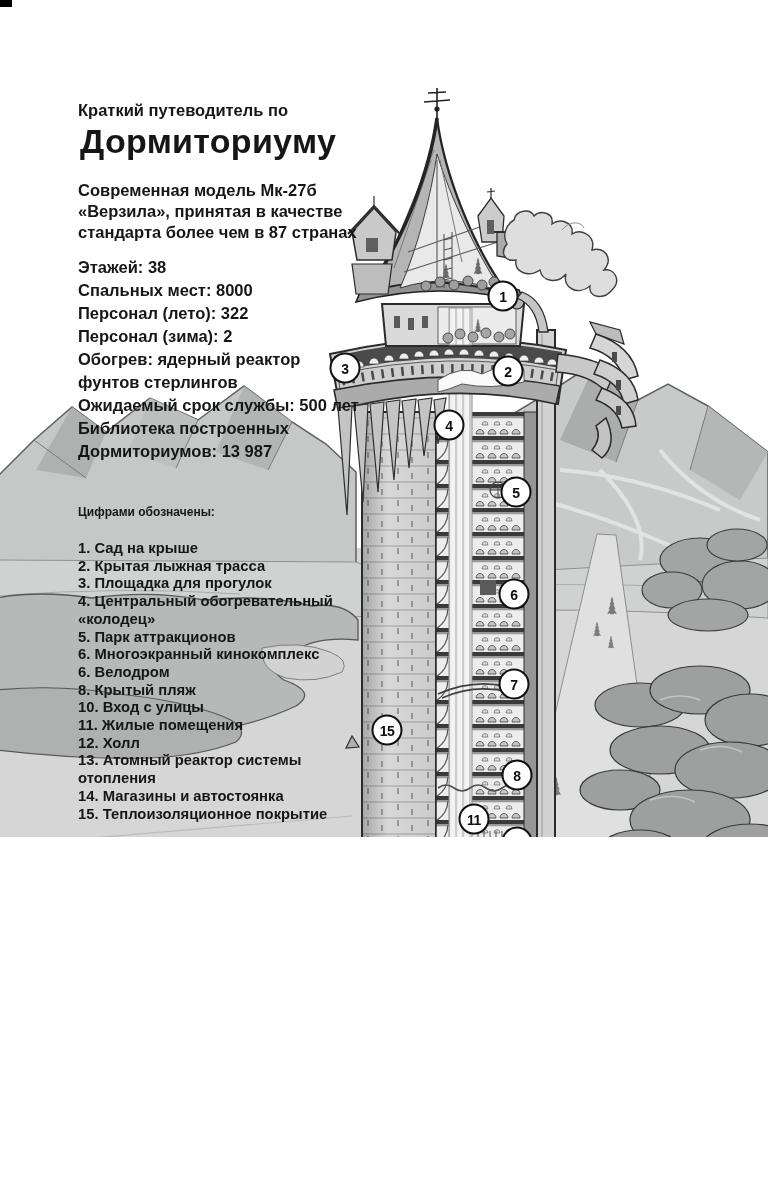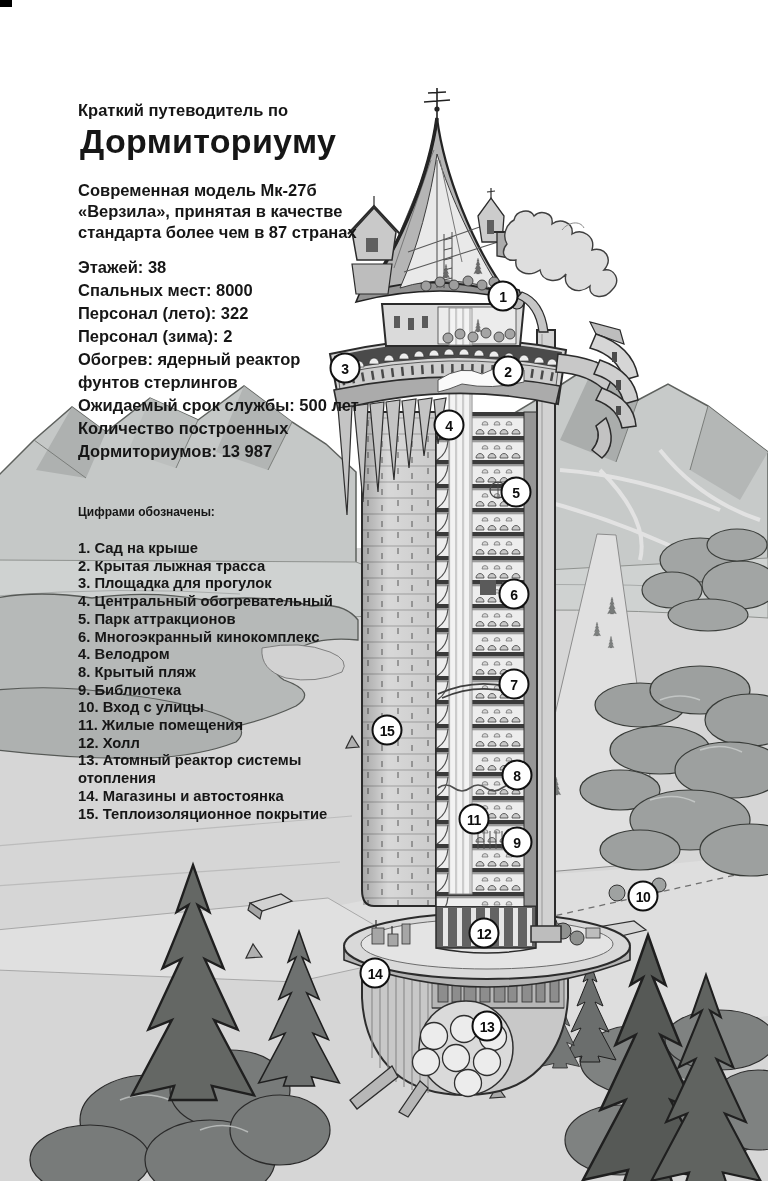--- a/index.html
+++ b/index.html
@@ -1,16 +1,16 @@
 <!DOCTYPE html>
 <html><head>
 <meta charset="utf-8">
 <style>
   html,body{margin:0;padding:0;background:#fff}
-  .page{position:relative;width:768px;height:1181px;background:#ffffff;overflow:hidden;
+  .page{position:relative;width:768px;height:837px;background:#ffffff;overflow:hidden;
         font-family:"Liberation Sans",sans-serif;color:#161616;-webkit-font-smoothing:antialiased}
   .art{position:absolute;left:0;top:0;width:768px;height:1181px}
   .corner-mark{position:absolute;left:0;top:0;width:12px;height:7px;background:#000}
   .kicker{position:absolute;left:78px;top:101px;font-size:16.5px;font-weight:bold}
   .title{position:absolute;left:76px;top:118px;font-size:34px;font-weight:bold;letter-spacing:.3px}
   .subtitle{position:absolute;left:78px;top:180px;font-size:16.5px;font-weight:bold;line-height:21px}
   .specs{position:absolute;left:78px;top:256px;font-size:16.5px;font-weight:bold;line-height:23px}
   .legend-heading{position:absolute;left:78px;top:505px;font-size:12px;font-weight:bold}
   .legend{position:absolute;left:78px;top:540px;font-size:14.8px;font-weight:bold;line-height:17.7px}
   .callout-layer{position:absolute;left:0;top:0;width:768px;height:1181px}
@@ -364,35 +364,35 @@
     </div>
 
   <div class="specs">
       <div>Этажей: 38</div>
       <div>Спальных мест: 8000</div>
       <div>Персонал (лето): 322</div>
       <div>Персонал (зима): 2</div>
       <div>Обогрев: ядерный реактор</div>
       <div>фунтов стерлингов</div>
       <div>Ожидаемый срок службы: 500 лет</div>
-      <div>Количество построенных</div>
+      <div>Библиотека построенных</div>
       <div>Дормиториумов: 13 987</div>
     </div>
 
   <div class="legend-heading">Цифрами обозначены:</div>
   <div class="legend">
       <div>1. Сад на крыше</div>
       <div>2. Крытая лыжная трасса</div>
       <div>3. Площадка для прогулок</div>
       <div>4. Центральный обогревательный</div>
+      <div>«колодец»</div>
       <div>5. Парк аттракционов</div>
       <div>6. Многоэкранный кинокомплекс</div>
-      <div>4. Велодром</div>
+      <div>6. Велодром</div>
       <div>8. Крытый пляж</div>
-      <div>9. Библиотека</div>
       <div>10. Вход с улицы</div>
       <div>11. Жилые помещения</div>
       <div>12. Холл</div>
       <div>13. Атомный реактор системы</div>
       <div>отопления</div>
       <div>14. Магазины и автостоянка</div>
       <div>15. Теплоизоляционное покрытие</div>
     </div>
 
   <div class="callout-layer">

